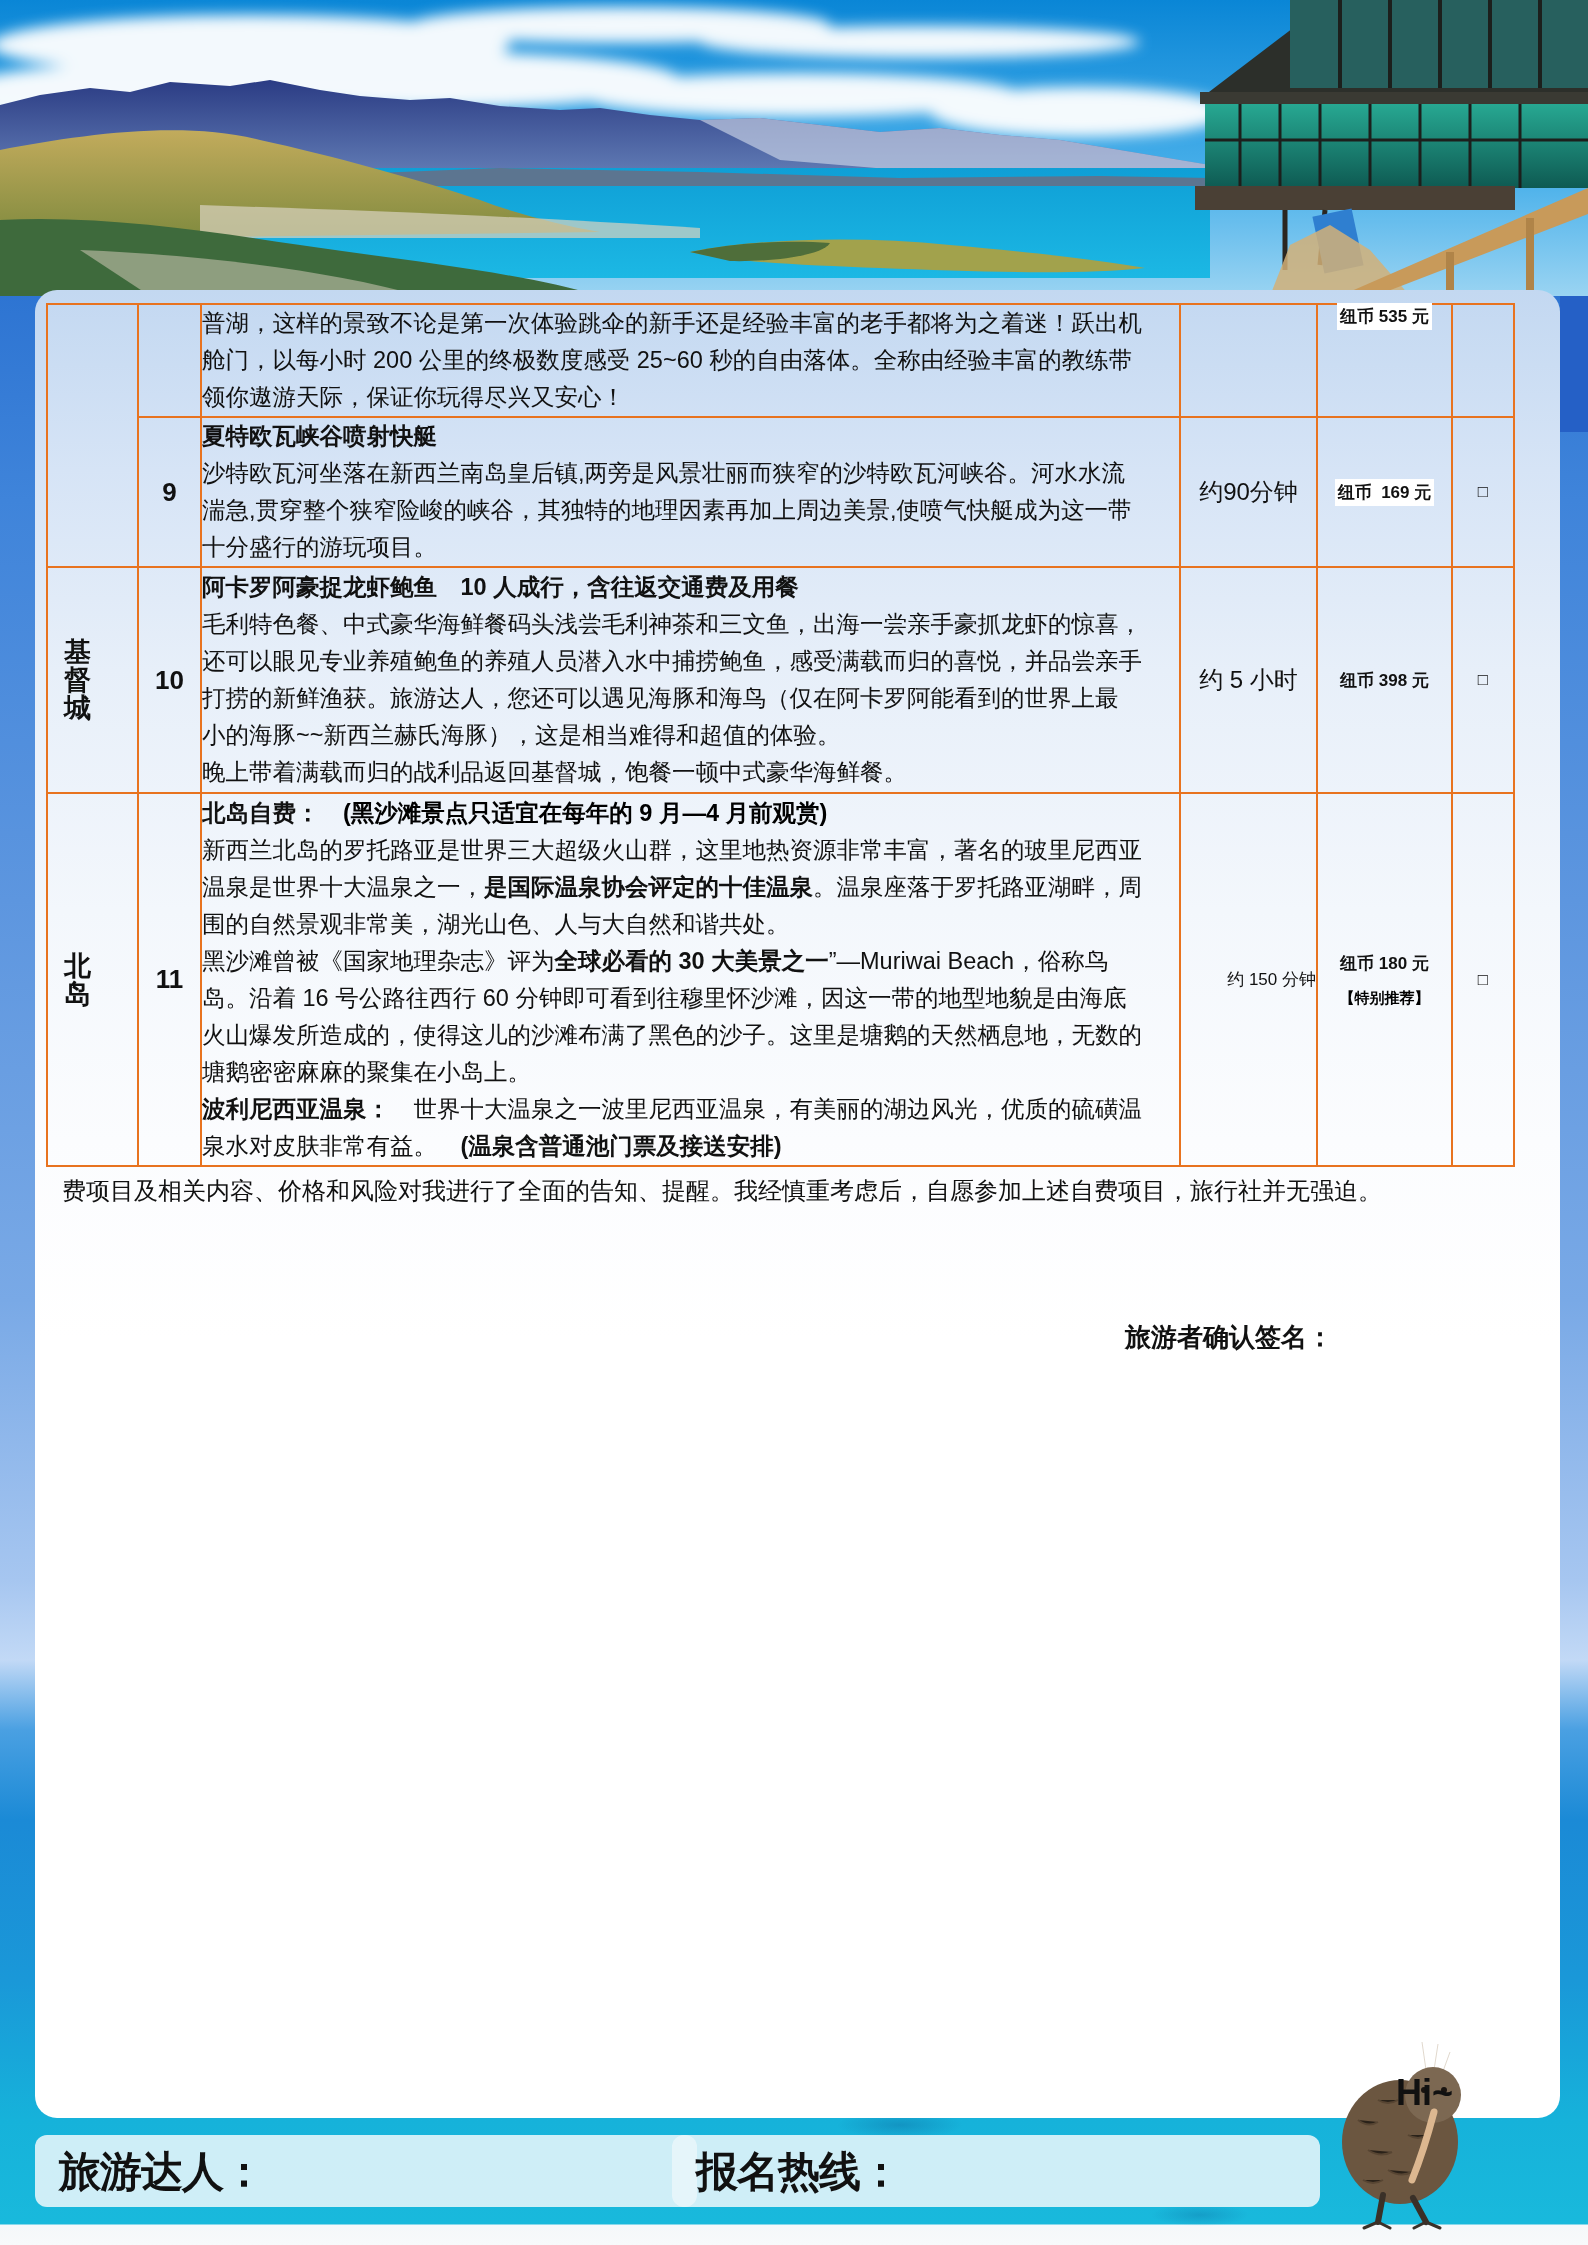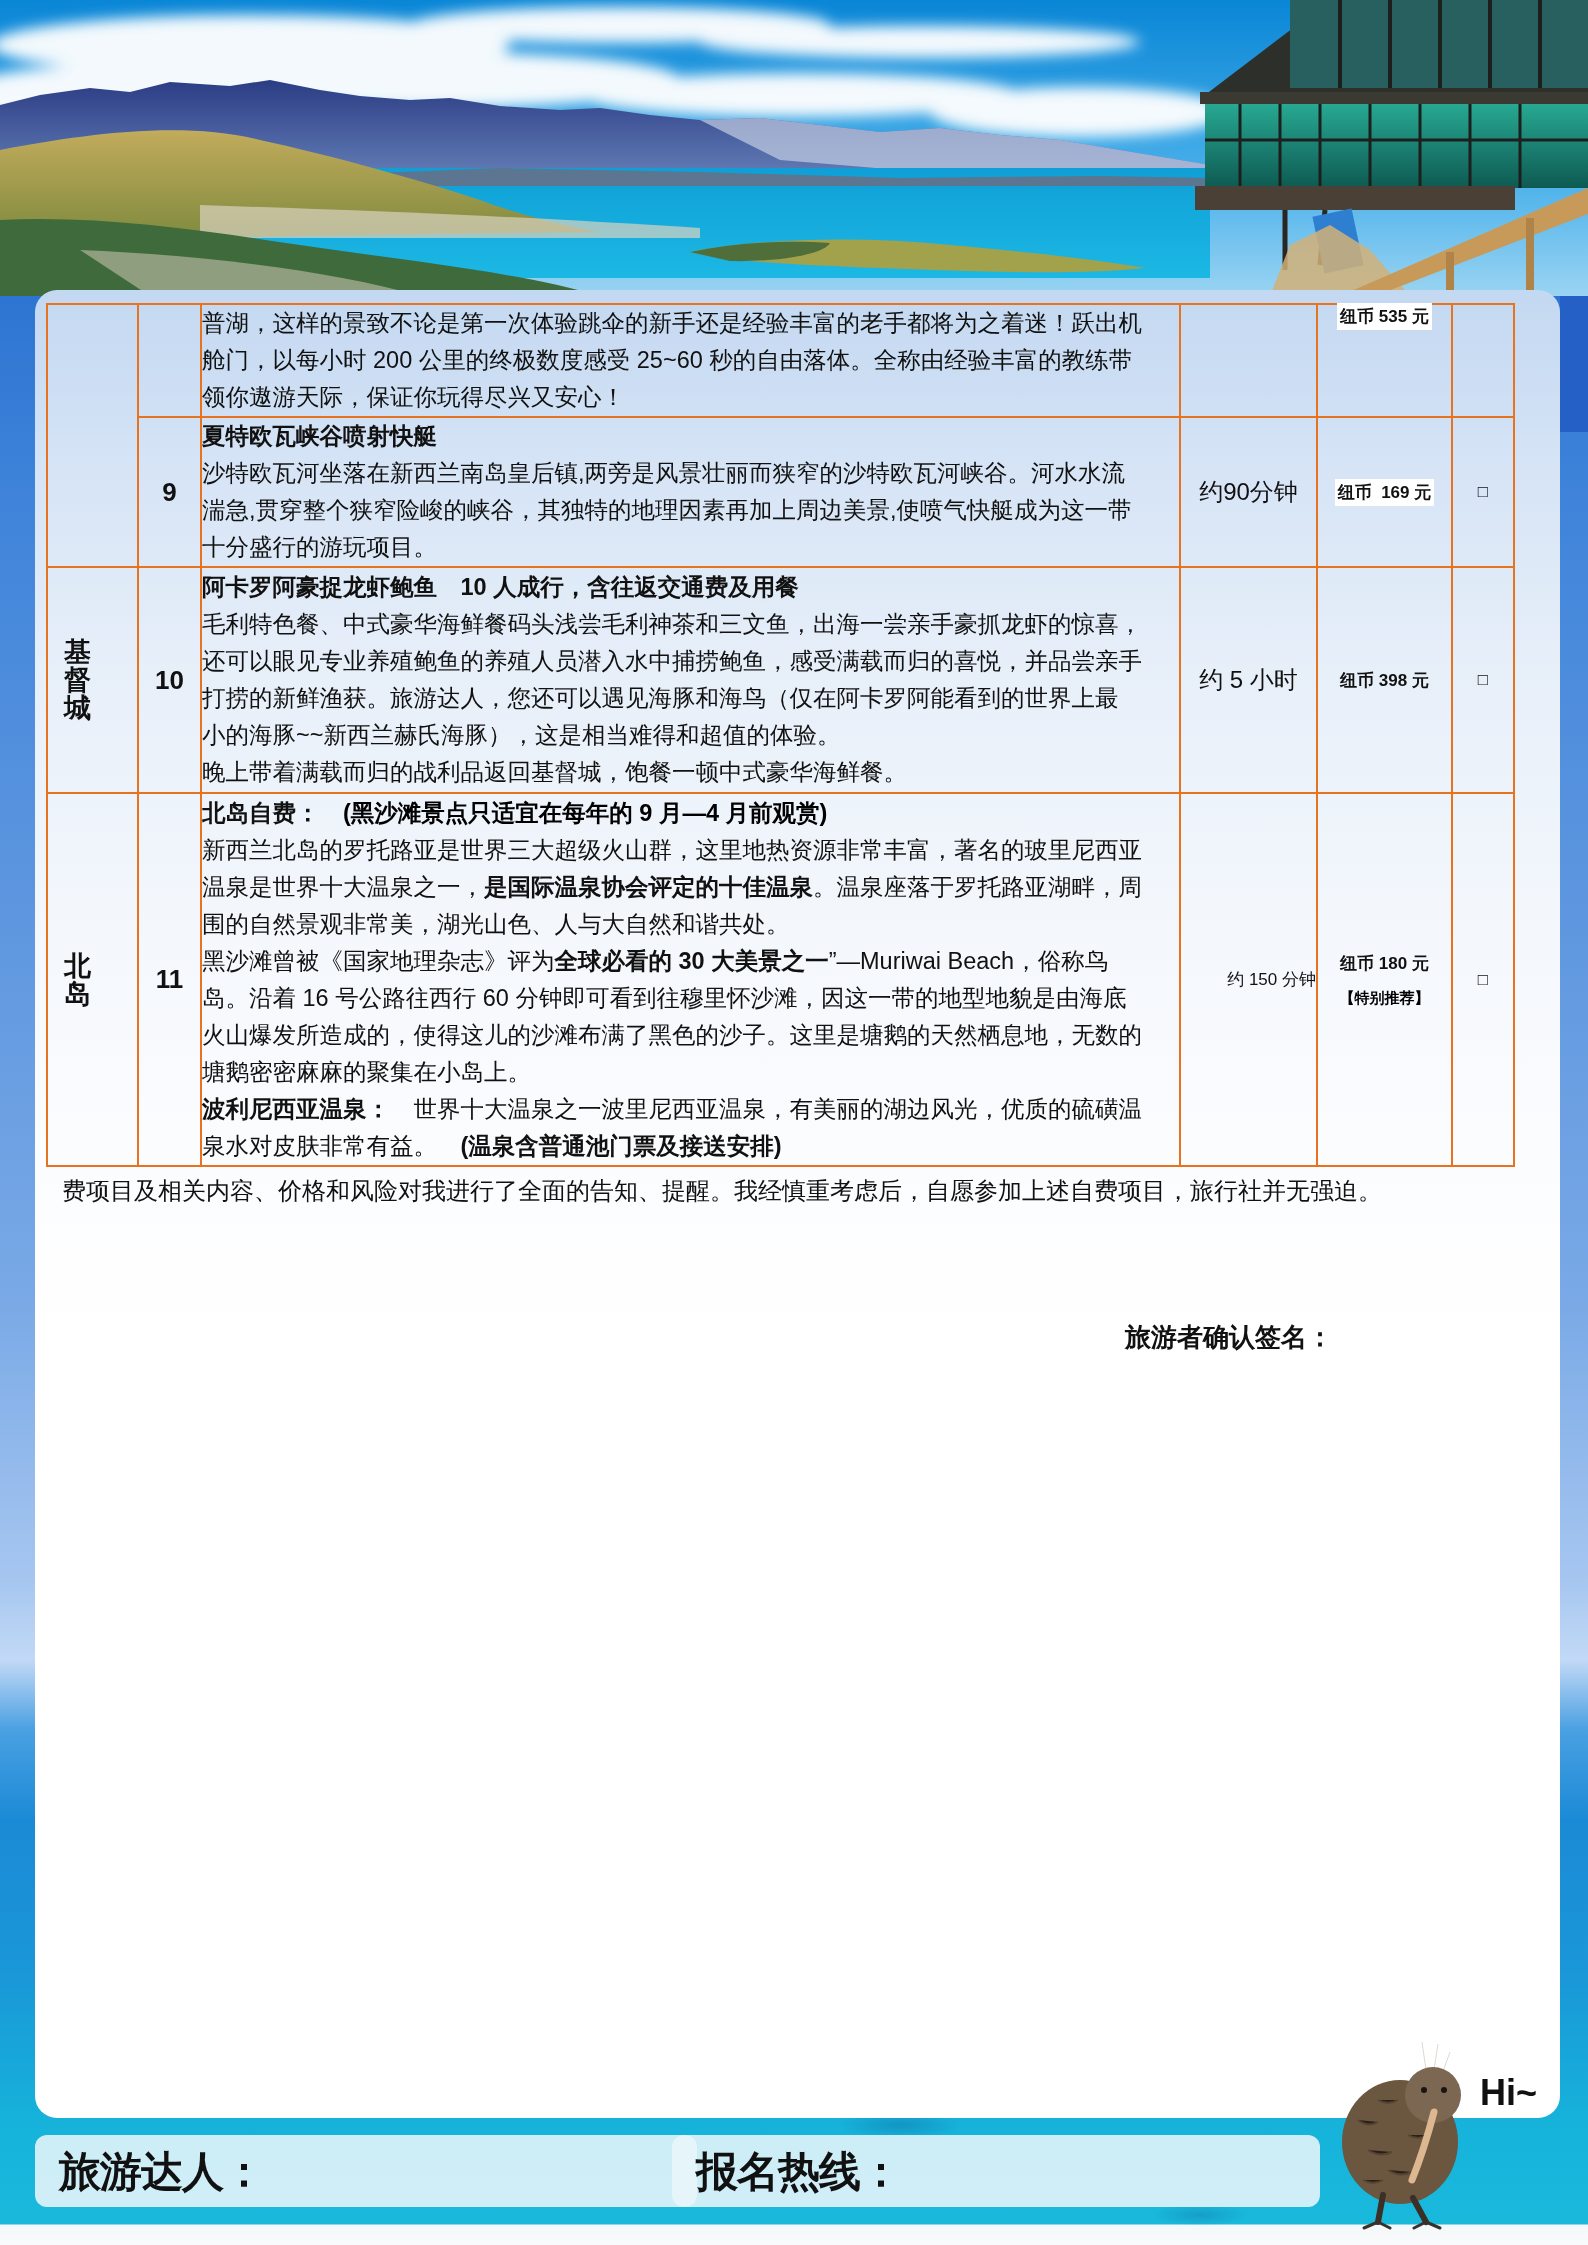--- a/index.html
+++ b/index.html
@@ -54,21 +54,21 @@
   .confirm .pl.indent { padding-left:46px; }
   .sign { position:absolute; left:1125px; top:1320px; font-size:26px; font-weight:bold; }
   .fbox {
     position:absolute; top:2135px; height:72px; border-radius:12px;
     background: rgba(232,246,250,.88);
   }
   .fbox.left { left:35px; width:662px; }
   .fbox.right { left:672px; width:648px; }
   .fbox span { position:absolute; left:24px; top:9px; font-size:42px; font-weight:bold; letter-spacing:-1px; }
   .kiwi { position:absolute; left:1338px; top:2040px; width:150px; height:190px; }
-  .hi { position:absolute; left:1480px; top:2072px; font-size:36px; font-weight:bold; }
+  .hi { position:absolute; left:1396px; top:2072px; font-size:36px; font-weight:bold; }
 </style>
 </head>
 <body>
 
 <div class="bg"></div>
 <div class="right-block"></div>
 
 <svg class="banner" viewBox="0 0 1588 296" width="1588" height="296">
   <defs>
     <linearGradient id="sky" x1="0" y1="0" x2="0" y2="1">

